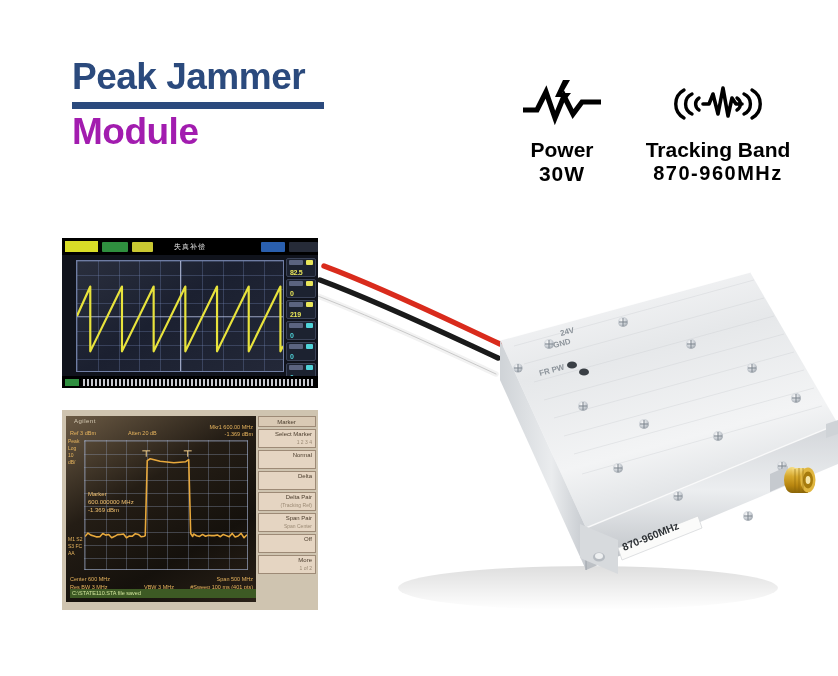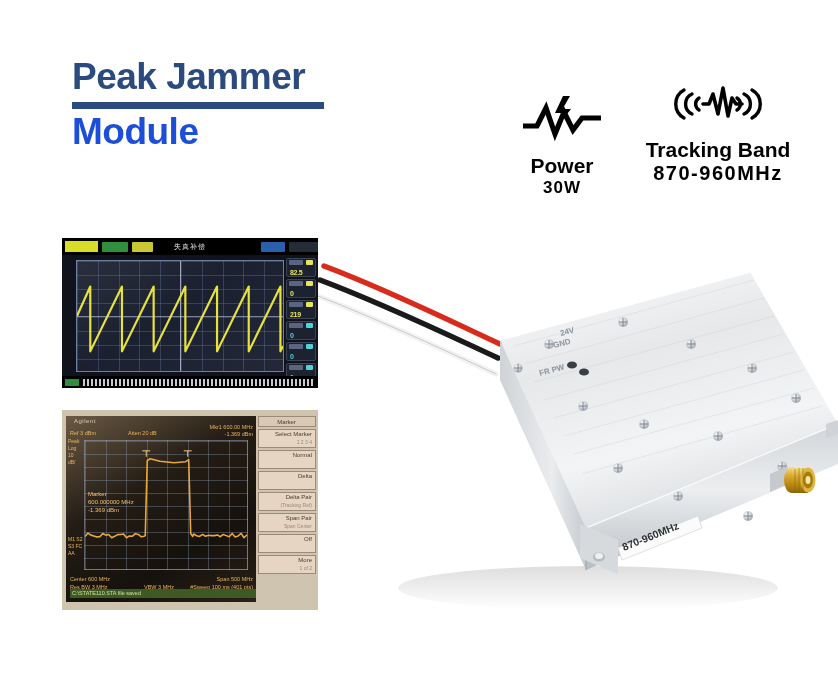--- a/index.html
+++ b/index.html
@@ -10,32 +10,32 @@
   .page{position:relative;width:838px;height:676px;}
 
   
   .title-block{position:absolute;left:72px;top:58px;width:260px;}
   .title-line1{
     font-size:37px;font-weight:bold;color:#2b4a7d;letter-spacing:-0.5px;
     line-height:1.0;white-space:nowrap;
   }
   .title-rule{height:7px;background:#2b4a7d;margin:7px 0 4px 0;width:252px;}
   .title-line2{
-    font-size:37px;font-weight:bold;color:#1d4ed8;letter-spacing:-0.5px;
+    font-size:37px;font-weight:bold;color:#a21caf;letter-spacing:-0.5px;
     line-height:1.0;
   }
 
   .specs{position:absolute;left:345px;top:62px;width:470px;height:140px;}
   .spec{position:absolute;text-align:center;}
   .spec-icon{height:62px;display:flex;align-items:flex-end;justify-content:center;}
   .spec-l1{font-size:21px;font-weight:bold;color:#000;margin-top:6px;white-space:nowrap;}
-  .spec-l2{font-size:17px;font-weight:bold;color:#000;letter-spacing:1px;white-space:nowrap;}
+  .spec-l2{font-size:21px;font-weight:bold;color:#000;letter-spacing:1px;white-space:nowrap;}
   #spec-temp{left:0px;top:8px;width:150px;}
   #spec-temp .spec-l1{font-size:22px;letter-spacing:0px;}
-  #spec-power{left:152px;top:24px;width:130px;}
+  #spec-power{left:152px;top:8px;width:130px;}
   #spec-freq{left:276px;top:8px;width:194px;}
   #spec-freq .spec-l2{letter-spacing:1.5px;font-size:20px;}
 
   
   .scope{
     position:absolute;left:62px;top:238px;width:256px;height:150px;
     background:#10131c;overflow:hidden;
   }
   .scope-top{
     position:absolute;left:0;top:0;width:100%;height:17px;background:#000;

